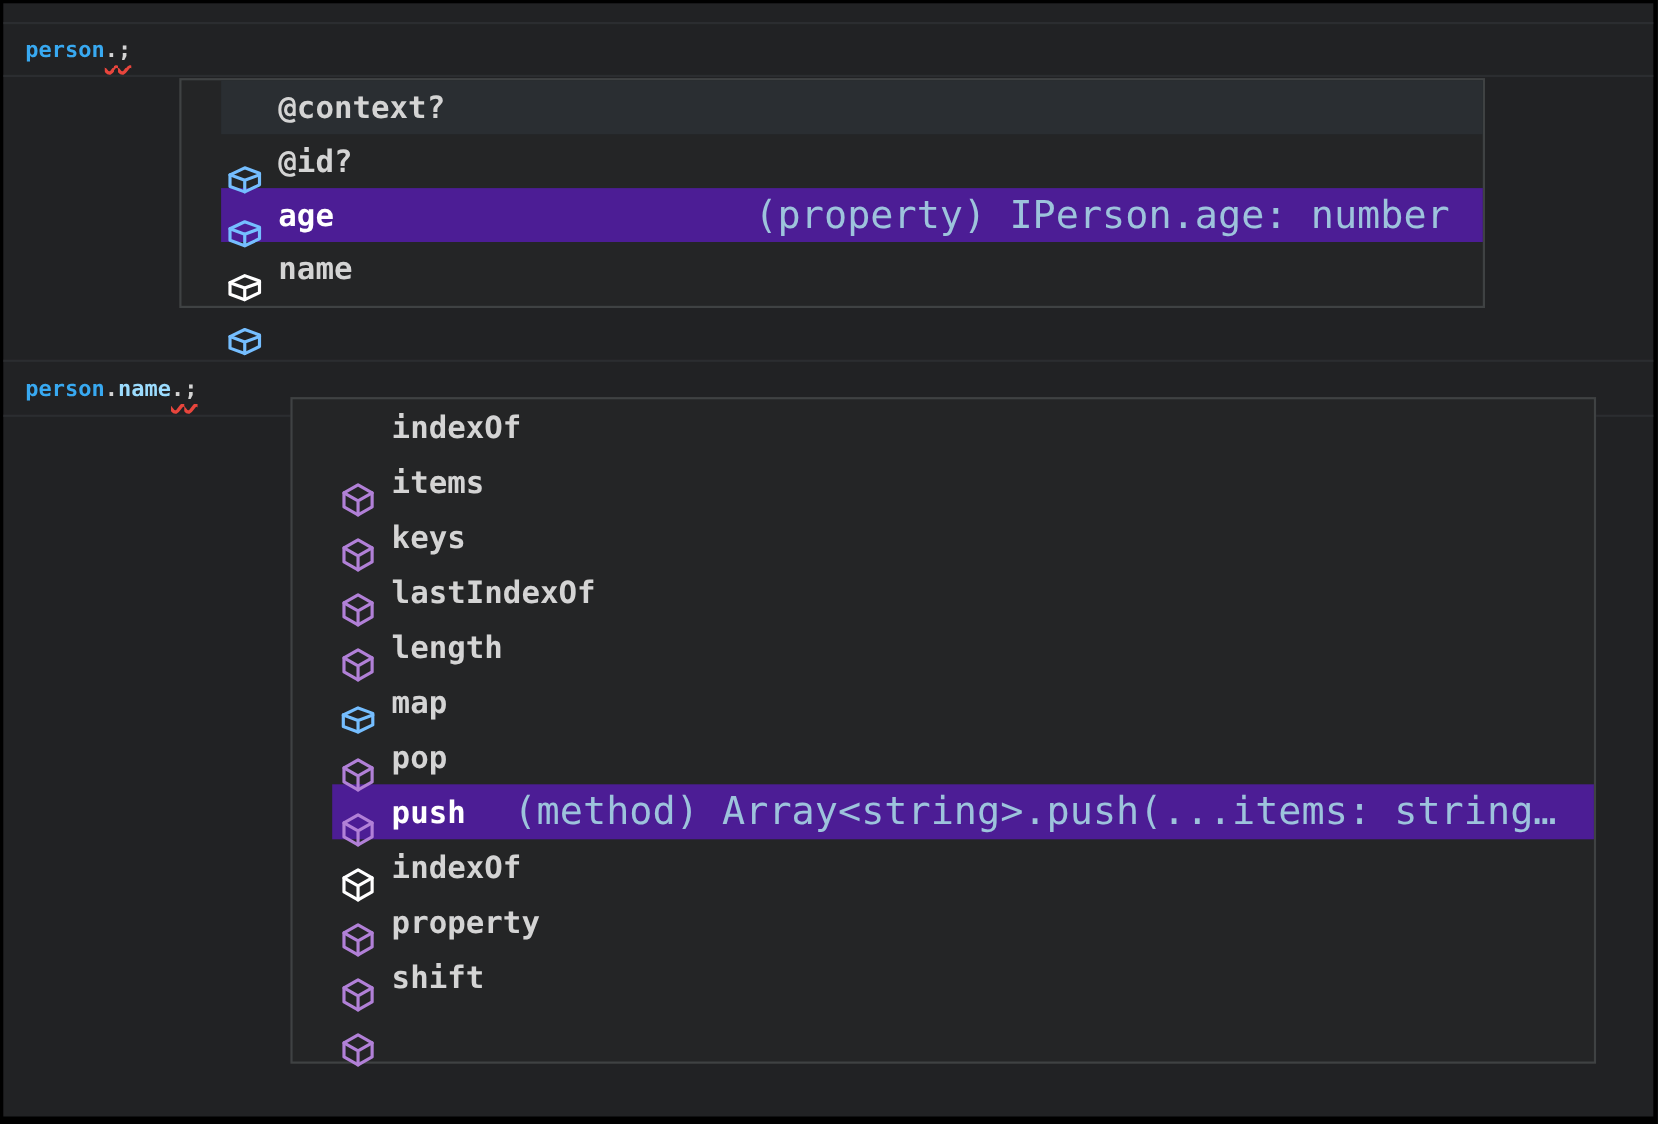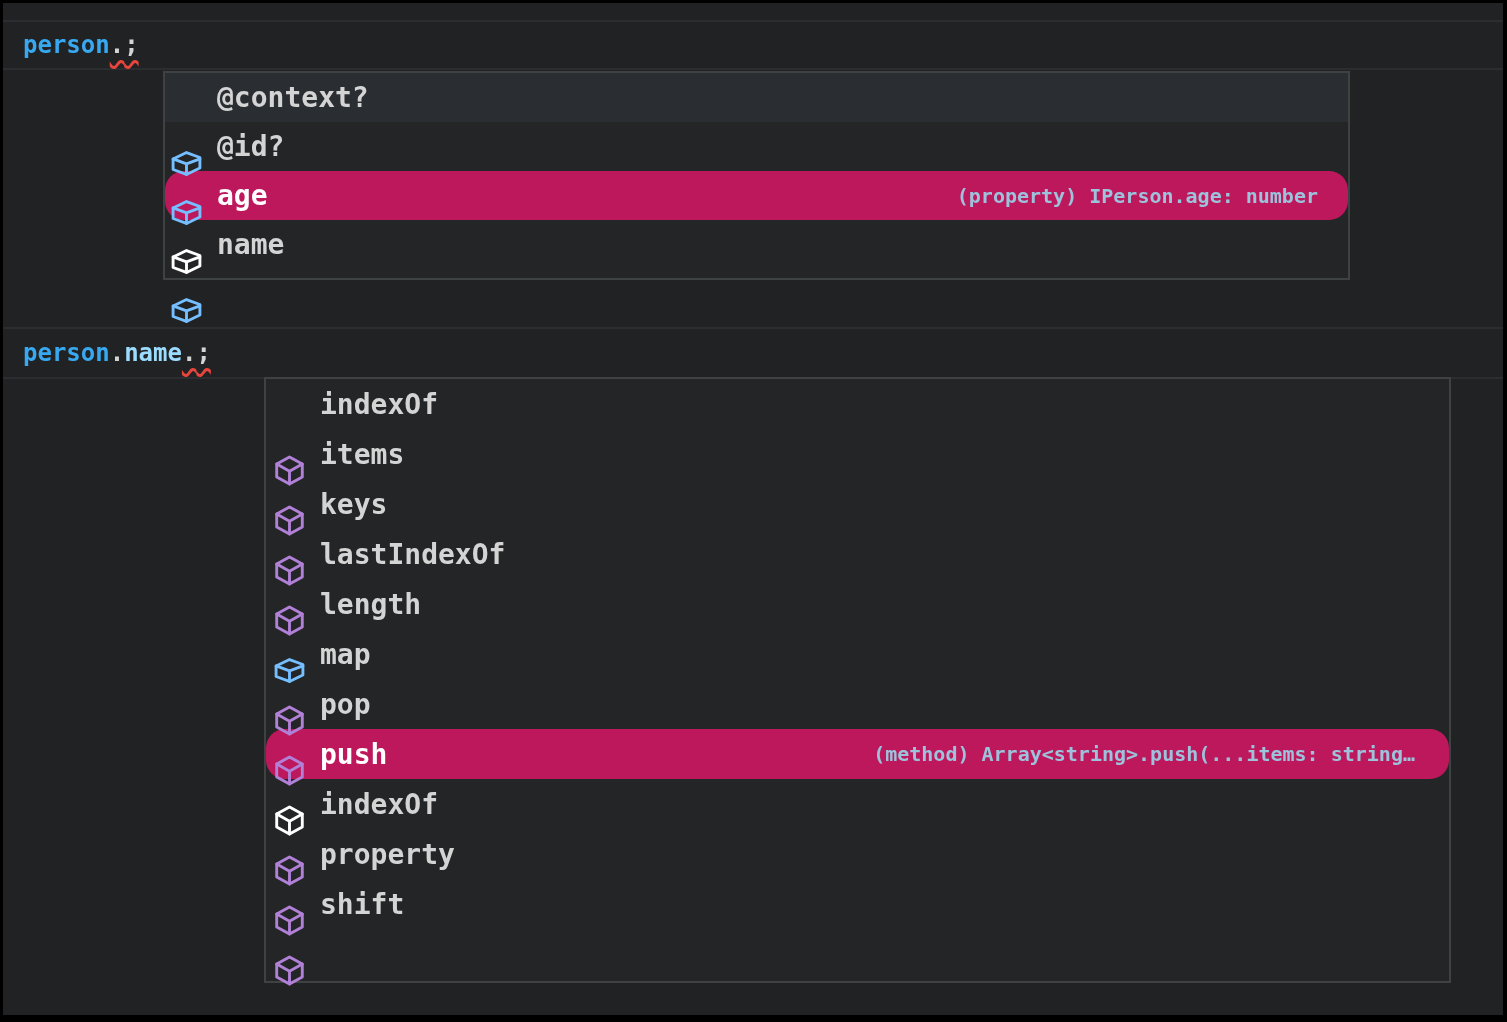--- a/index.html
+++ b/index.html
@@ -12,59 +12,59 @@
   }
   .editor {
     position:absolute; top:3px; left:3px; right:4px; bottom:7px;
     background:#212224;
   }
   
   .code-line {
     position:absolute; left:0; right:0;
     border-top:2px solid #2b2d30; border-bottom:2px solid #2b2d30;
     display:flex; align-items:center; padding-left:20px;
-    font-size:24px; font-weight:bold; letter-spacing:0;
+    font-size:20px; font-weight:bold; letter-spacing:0;
     white-space:pre; z-index:1;
   }
   .code-line-1 { top:17px;  height:50px; }
   .code-line-2 { top:324px; height:52px; }
   .tok { color:#d4d4d4; }
   .tok.err {
     text-decoration-line:underline;
     text-decoration-style:wavy;
     text-decoration-color:#e8453c;
     text-decoration-thickness:3px;
     text-underline-offset:7px;
   }
   
   .suggest {
     position:absolute; z-index:2;
-    background:#242526; border:2px solid #3f4243;
+    background:#242526; border:2px solid #3f4243;padding-left:36px;
   }
   .suggest-1 { left:160px; top:68px;  width:1187px; height:209px; }
-  .suggest-2 { left:261px; top:374px; width:1187px; height:606px; }
+  .suggest-2 { left:261px; top:358px; width:1187px; height:606px; }
   .row {
     display:flex; align-items:center;
     font-size:28px; font-weight:bold; color:#d4d4d4;
     white-space:pre; cursor:pointer;
   }
   .suggest-1 .row { height:49px; padding:0 30px 0 5px; }
   .suggest-2 .row { height:50px; padding:0 34px 0 7px; }
   .row.hover    { background:#2a2e32; }
-  .row.selected { background:#be185d; color:#ffffff;border-radius:19px; }
+  .row.selected { background:#4c1d95; color:#ffffff; }
   .icon { width:33px; height:33px; flex:0 0 33px; margin-right:14px; display:inline-block; }
   .icon svg { width:100%; height:100%; display:block; }
   .icon svg path { fill:none; stroke:currentColor; stroke-width:1.4; stroke-linejoin:round; stroke-linecap:round; }
   .icon-field  { color:#75beff; }
   .icon-method { color:#b180d7; }
   .row.selected .icon-field, .row.selected .icon-method { color:#ffffff; }
   .label  { flex:0 0 auto; }
   .detail {
     margin-left:auto; padding-left:40px;
-    font-size:20px; font-weight:bold; color:transparent;
+    font-size:35px; font-weight:normal; color:transparent;
     white-space:pre; overflow:hidden;
   }
   .row.selected .detail { color:#9dc3dc; }
 </style>
 </head>
 <body>
 
 <div class="editor">
 
   <div class="code-line code-line-1">

